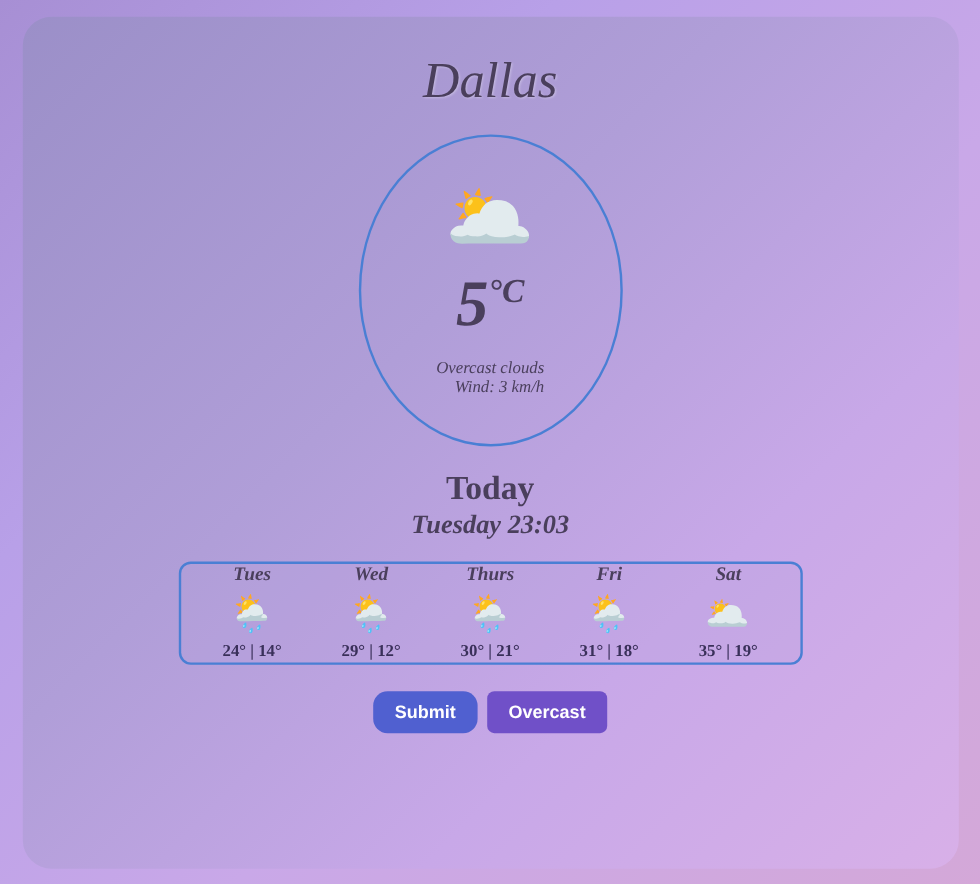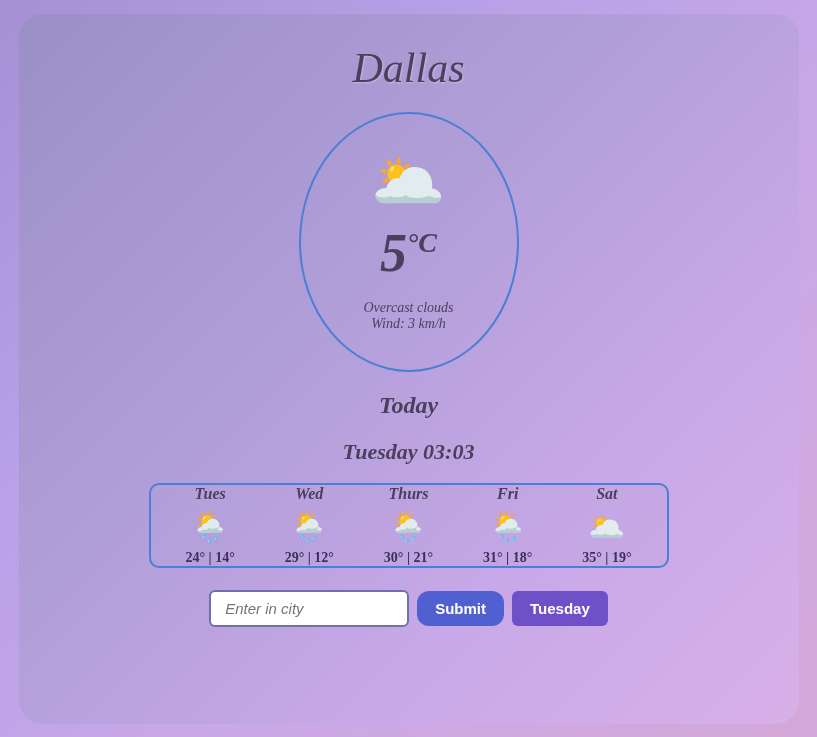--- a/index.html
+++ b/index.html
@@ -62,31 +62,30 @@
     }
 
     .temperature-display sup {
       font-size: 28px;
       vertical-align: super;
     }
 
     .weather-desc {
       font-size: 14px;
       color: #4a3f5c;
-      text-align: center;
+      text-align: right;
       margin-top: 16px;
       font-style: italic;
     }
 
     .today-label {
-      font-size: 24px;
-      font-style: italic;
-      color: #4a3f5c;
-      font-weight: bold;
-      margin-bottom: 20px;
+      font-size: 28px;
+      color: #4a3f5c;
+      font-weight: bold;
+      margin-bottom: 0;
     }
 
     .datetime-label {
       font-size: 22px;
       font-style: italic;
       font-weight: bold;
       color: #4a3f5c;
       margin-bottom: 18px;
     }
 
@@ -178,21 +177,21 @@
     <div class="temperature-display">
       <span>5</span><sup>°C</sup>
     </div>
     <div class="weather-desc">
       <div>Overcast clouds</div>
       <div>Wind: 3 km/h</div>
     </div>
   </div>
 
   <div class="today-label">Today</div>
-  <div class="datetime-label">Tuesday 03:03</div>
+  <div class="datetime-label">Tuesday 23:03</div>
 
   <div class="forecast-box">
   <div class="forecast-day">
       <span class="forecast-day-name">Tues</span>
       <span class="forecast-icon">🌦️</span>
       <span class="forecast-temps">24° | 14°</span>
     </div>
       <div class="forecast-day">
       <span class="forecast-day-name">Wed</span>
       <span class="forecast-icon">🌦️</span>
@@ -209,18 +208,17 @@
       <span class="forecast-temps">31° | 18°</span>
     </div>
       <div class="forecast-day">
       <span class="forecast-day-name">Sat</span>
       <span class="forecast-icon">🌥️</span>
       <span class="forecast-temps">35° | 19°</span>
     </div>
     </div>
 
   <div class="input-row">
-    <input class="city-input" type="text" placeholder="Enter in city" style="">
     <button class="submit-btn">Submit</button>
-    <button class="location-btn">Tuesday</button>
+    <button class="location-btn">Overcast</button>
   </div>
 
 </div>
 
 </body></html>

